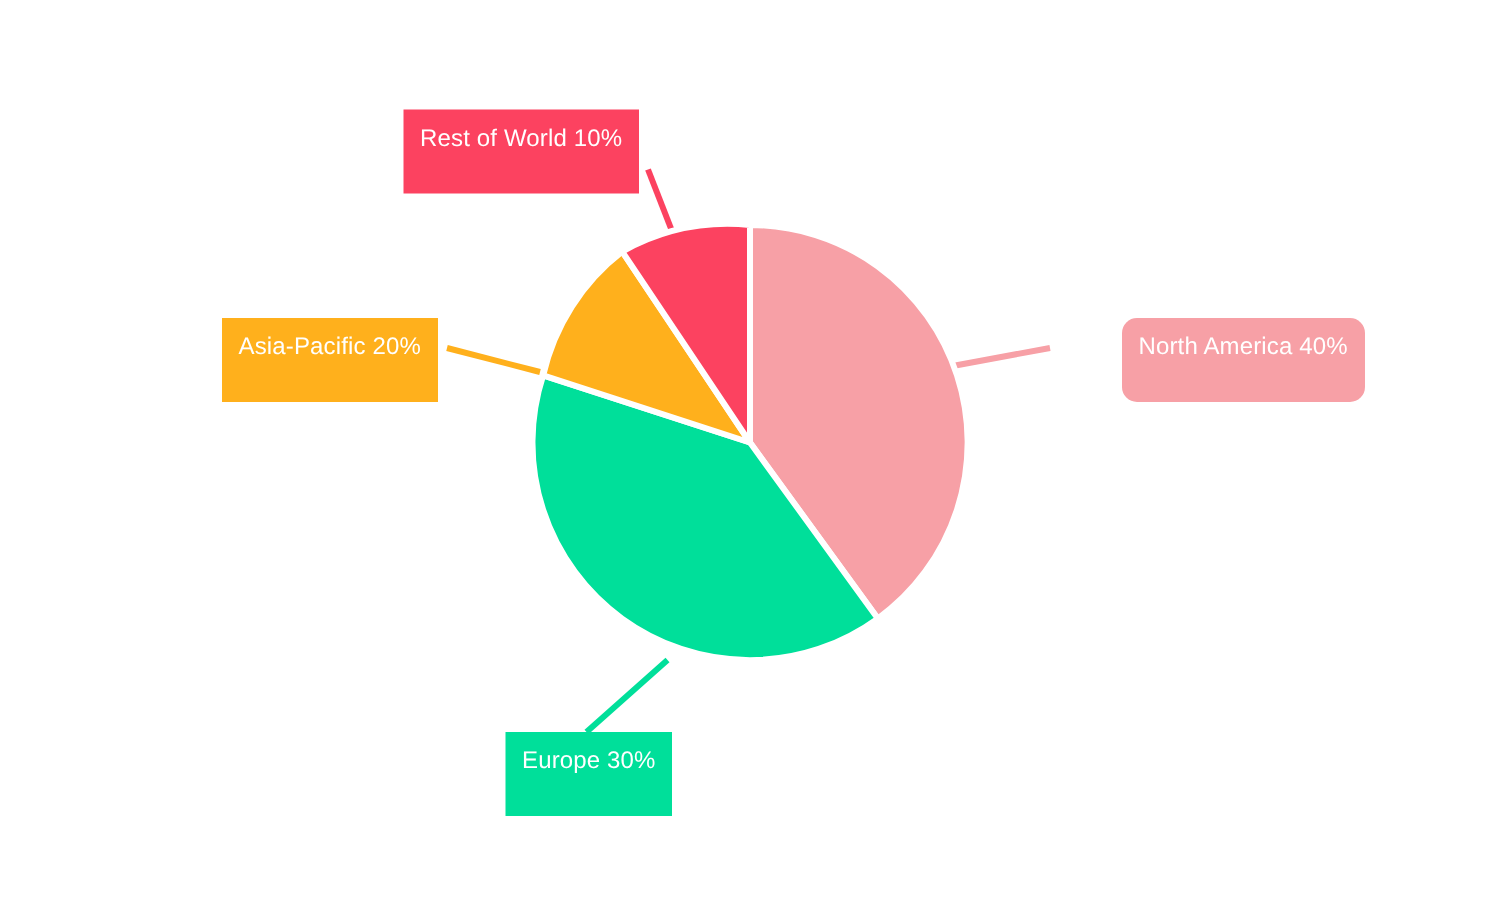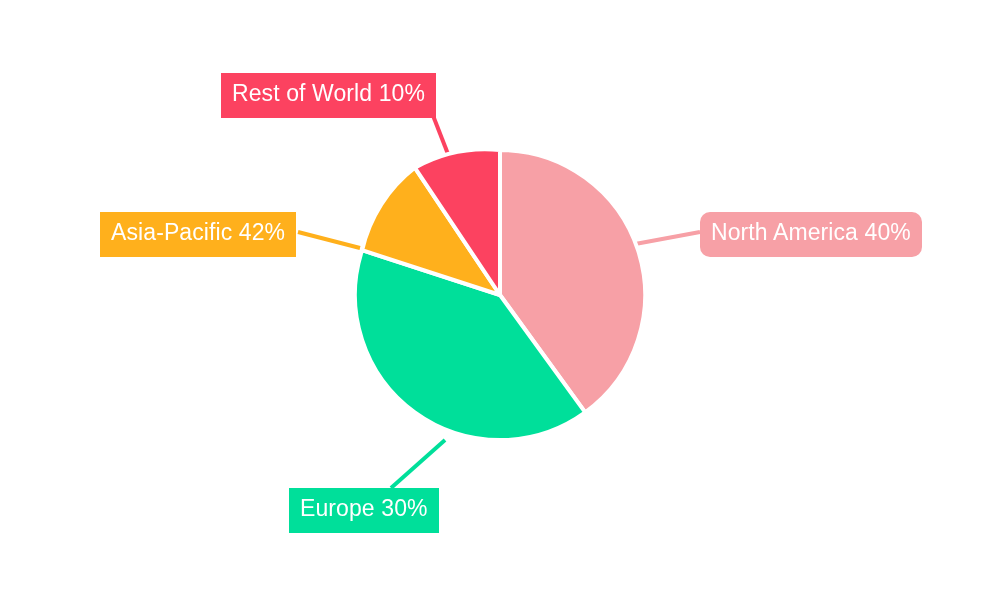--- a/index.html
+++ b/index.html
@@ -24,26 +24,27 @@
     top: 0;
     width: 1000px;
     height: 600px;
     display: block;
   }
   .slice-label {
     position: absolute;
     box-sizing: border-box;
     color: #ffffff;
     font-family: "Liberation Sans", sans-serif;
-    font-size: 23px;
+    font-size: 16px;
     line-height: 40px;
-    height: 45px;
+    height: 56px;
     white-space: nowrap;
     padding: 0 11px;
     letter-spacing: 0.1px;
+    margin-left: 48px;
   }
   #label-north-america {
     left: 700px;
     top: 212px;
     border-radius: 10px;
   }
   #label-europe {
     left: 289px;
     top: 488px;
   }
@@ -79,17 +80,17 @@
       <path d="M 500 295 L 362.1 250.2 A 145 145 0 0 1 414.8 167.7 Z" fill="#FFB01C" stroke="#FFFFFF" stroke-width="4" stroke-linejoin="round"></path>
 
       <path d="M 500 295 L 414.8 167.7 A 145 145 0 0 1 500 150 Z" fill="#FC4260" stroke="#FFFFFF" stroke-width="4" stroke-linejoin="round"></path>
     </g>
   </svg>
 
   <div class="slice-label" id="label-north-america" style="background-color: rgb(247, 160, 166); color: rgb(255, 255, 255);">North America 40%</div>
 
   <div class="slice-label" id="label-europe" style="background-color: rgb(0, 223, 154); color: rgb(255, 255, 255);">Europe 30%</div>
 
-  <div class="slice-label" id="label-asia-pacific" style="background-color: rgb(255, 176, 28); color: rgb(255, 255, 255);">Asia-Pacific 42%</div>
+  <div class="slice-label" id="label-asia-pacific" style="background-color: rgb(255, 176, 28); color: rgb(255, 255, 255);">Asia-Pacific 20%</div>
 
   <div class="slice-label" id="label-rest-of-world" style="background-color: rgb(252, 66, 96); color: rgb(255, 255, 255);">Rest of World 10%</div>
 
 </div>
 
 </body></html>

